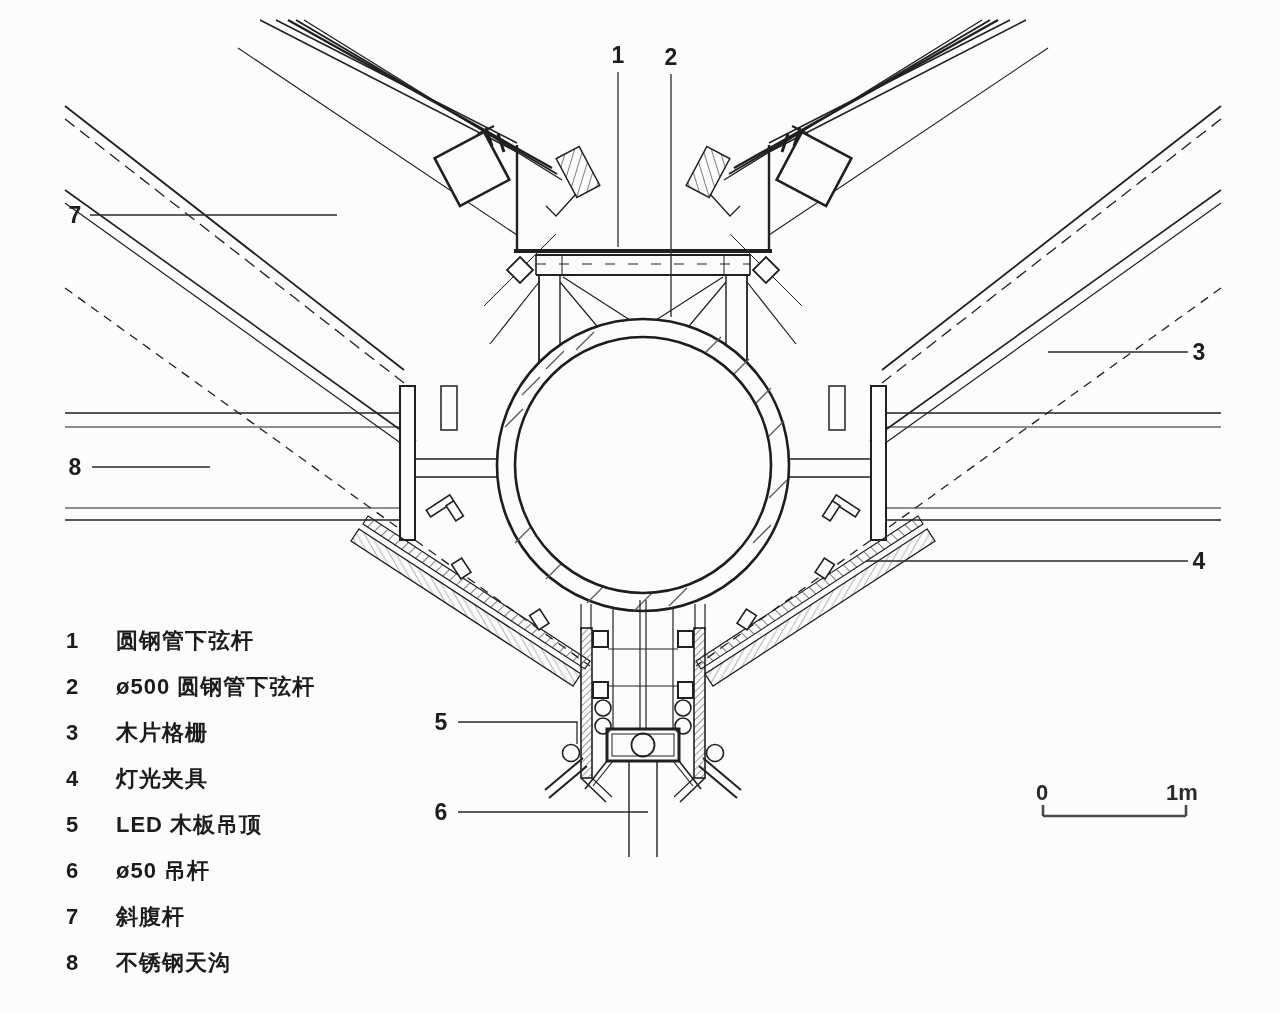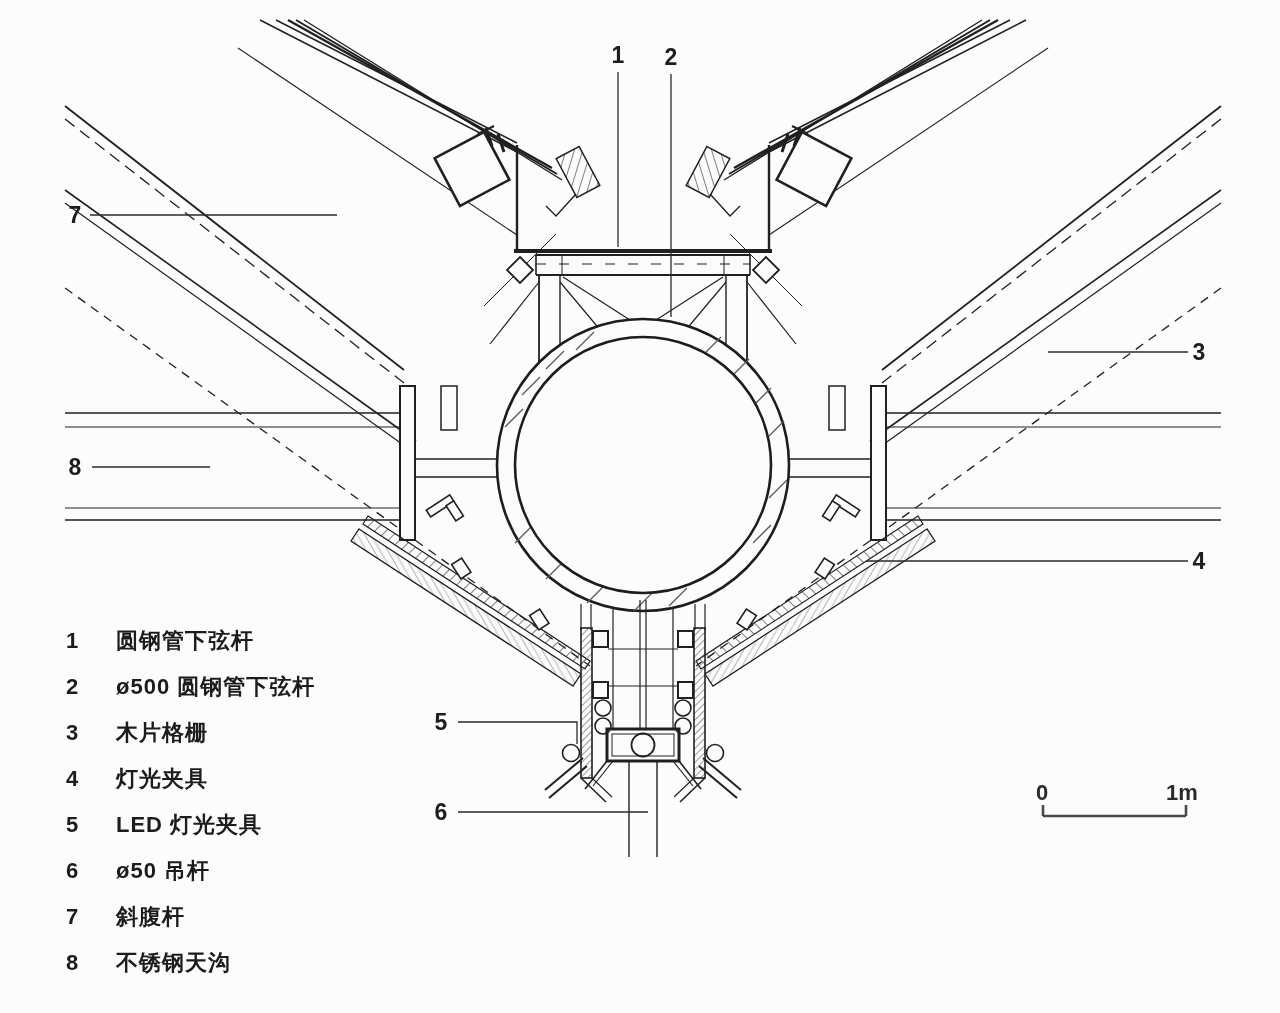--- a/index.html
+++ b/index.html
@@ -221,21 +221,21 @@
   <div class="legend-row">
     <span class="legend-no">3</span>
     <span class="legend-label">木片格栅</span>
   </div>
   <div class="legend-row">
     <span class="legend-no">4</span>
     <span class="legend-label">灯光夹具</span>
   </div>
   <div class="legend-row">
     <span class="legend-no">5</span>
-    <span class="legend-label">LED 灯光夹具</span>
+    <span class="legend-label">LED 木板吊顶</span>
   </div>
   <div class="legend-row">
     <span class="legend-no">6</span>
     <span class="legend-label">ø50 吊杆</span>
   </div>
   <div class="legend-row">
     <span class="legend-no">7</span>
     <span class="legend-label">斜腹杆</span>
   </div>
   <div class="legend-row">

